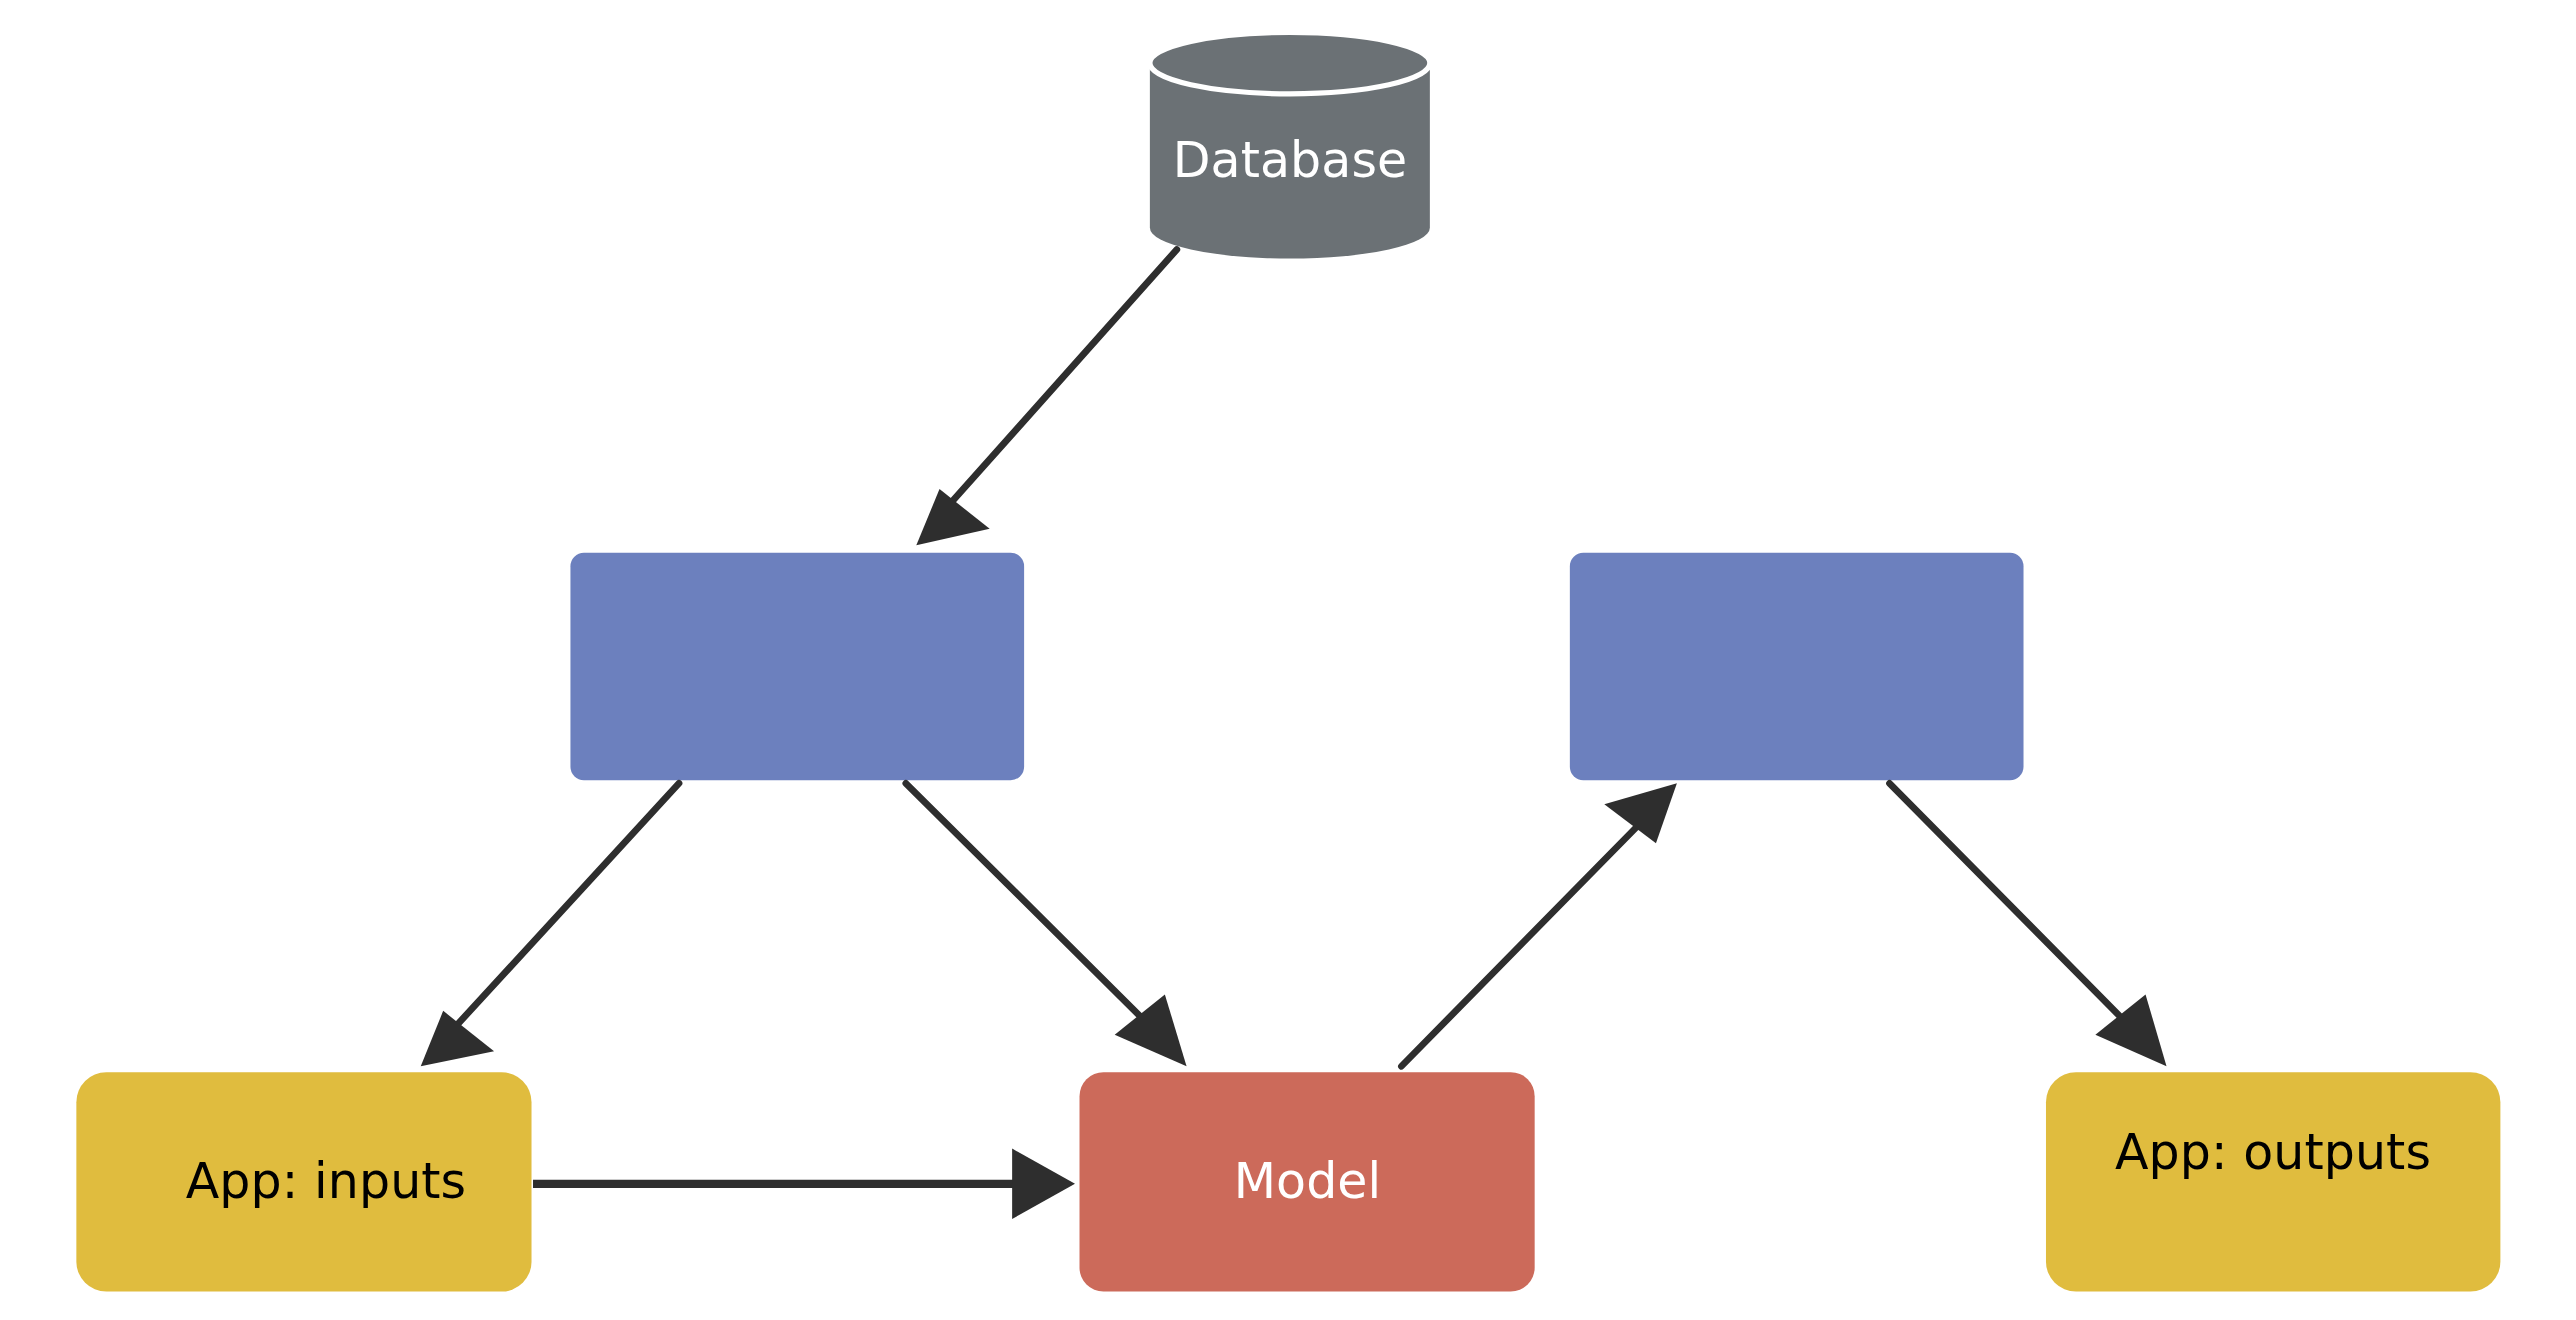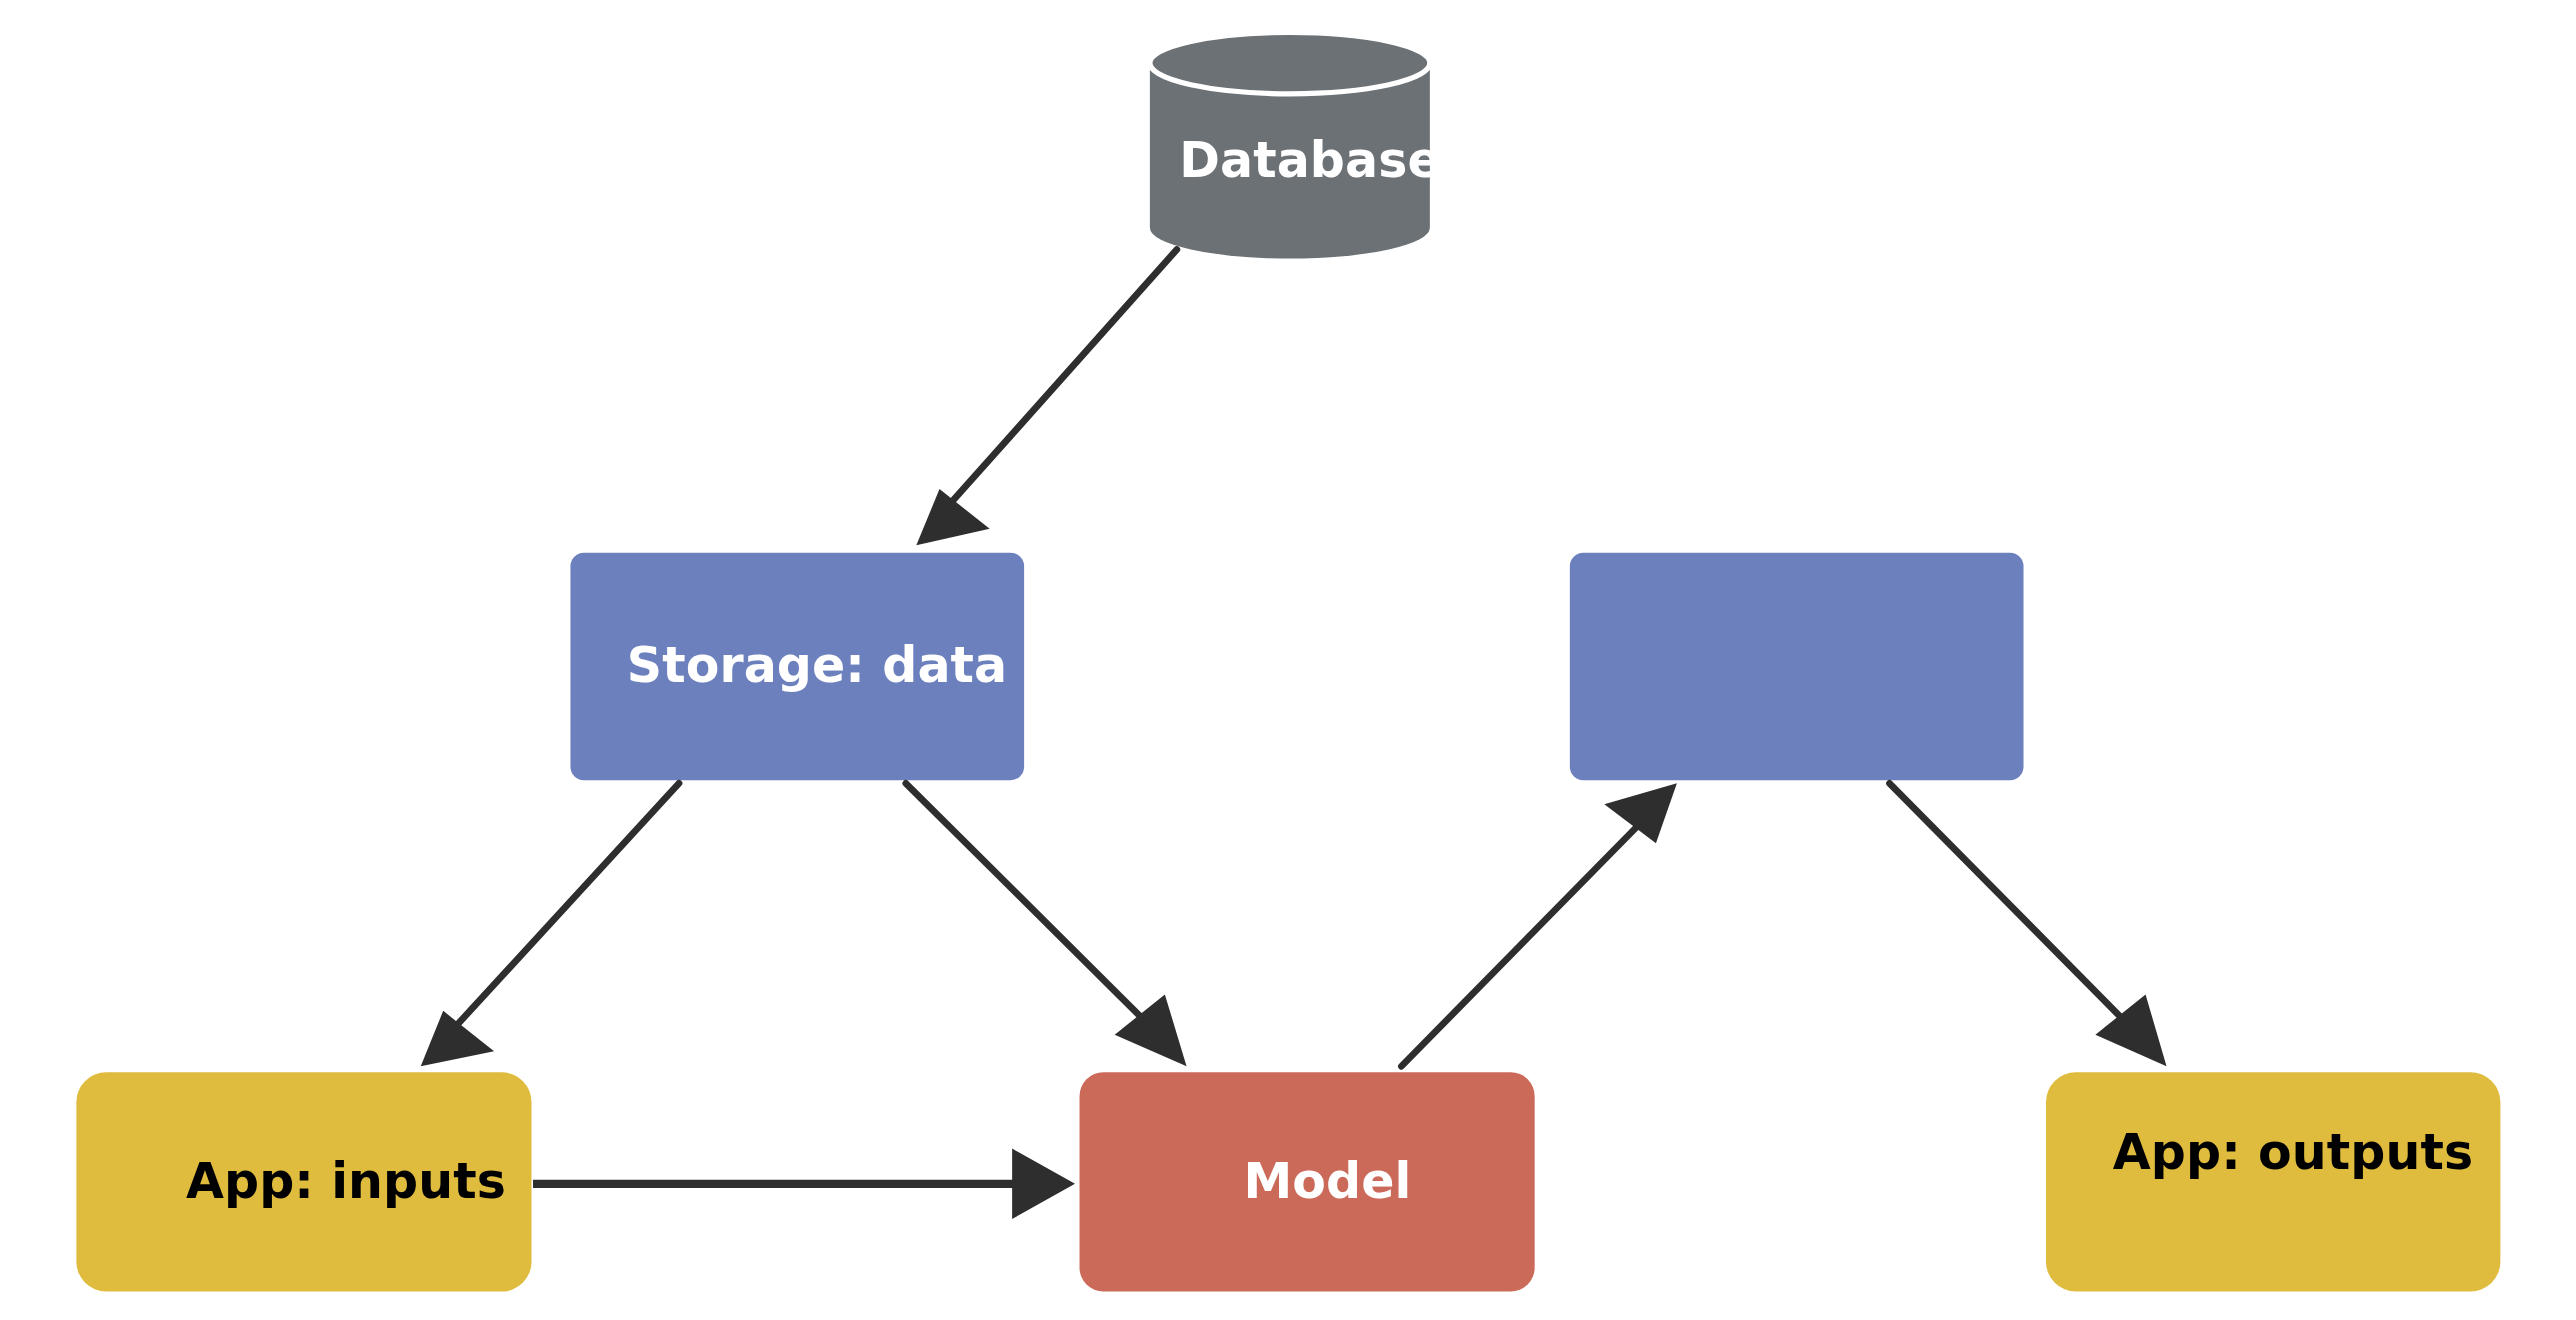--- a/index.html
+++ b/index.html
@@ -28,26 +28,25 @@
     height: 1321px;
   }
   .node-label {
     position: absolute;
     display: flex;
     align-items: center;
     justify-content: center;
     text-align: center;
     font-family: "DejaVu Sans", "Liberation Sans", sans-serif;
     font-size: 49px;
-    font-weight: 700;
+    font-weight: 400;
     line-height: 1.1;
     letter-spacing: 0.1px;
     white-space: nowrap;
     pointer-events: none;
-    padding-left: 20px;
   }
   .label-light { color: #ffffff; }
   .label-dark  { color: #000000; }
 </style>
 </head>
 <body>
 
 <div id="diagram-canvas">
 
   <svg id="diagram-svg" viewBox="0 0 3441 1764" xmlns="http://www.w3.org/2000/svg">
@@ -99,21 +98,20 @@
 
       <g>
         <line x1="712" y1="1581" x2="1370" y2="1581" stroke-width="11" stroke-linecap="butt"></line>
         <polygon points="1436,1581 1352,1534 1352,1628" stroke="none"></polygon>
       </g>
     </g>
   </svg>
 
   <div class="node-label label-light" style="left:1150px; top:63px; width:280px; height:195px;">Database</div>
 
-  <div class="node-label label-light" style="left:570px; top:552px; width:454px; height:228px;">Storage: data</div>
 
 
   <div class="node-label label-dark" style="left:76px; top:1072px; width:500px; height:219px;">App: inputs</div>
 
   <div class="node-label label-light" style="left:1080px; top:1072px; width:455px; height:219px;">Model</div>
 
   <div class="node-label label-dark" style="left:2046px; top:1072px; width:454px; height:161px;">App: outputs</div>
 
 </div>
 

